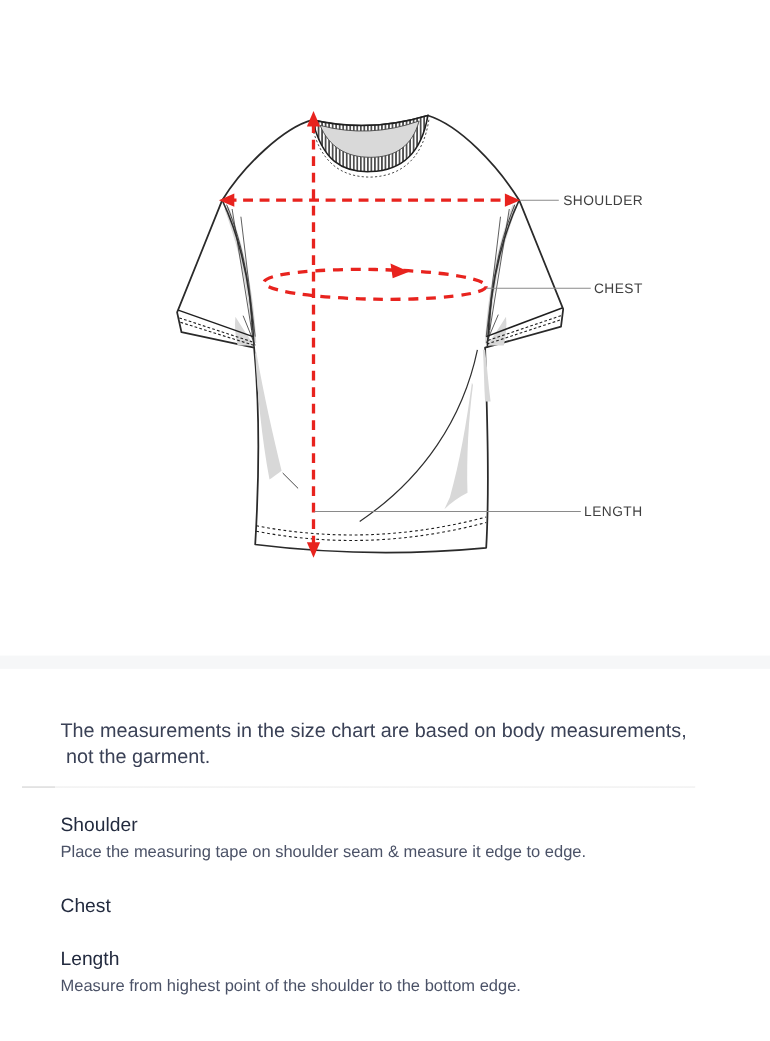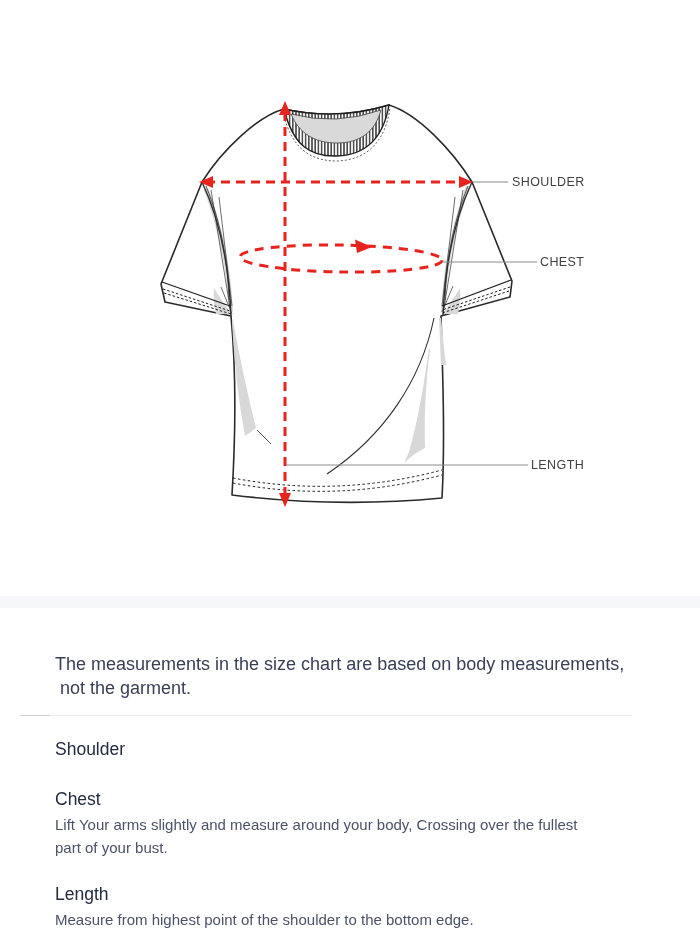--- a/index.html
+++ b/index.html
@@ -141,24 +141,23 @@
 
 <div class="band"></div>
 
 <p class="note">The measurements in the size chart are based on body measurements,
 &nbsp;not the garment.</p>
 
 <div class="divider"></div>
 
 <div class="section section-shoulder">
   <h2>Shoulder</h2>
+  <p>Place the measuring tape on shoulder seam &amp; measure it edge to edge.</p>
 </div>
 
 <div class="section section-chest">
   <h2>Chest</h2>
-  <p>Lift Your arms slightly and measure around your body, Crossing over the fullest
-part of your bust.</p>
 </div>
 
 <div class="section section-length">
   <h2>Length</h2>
   <p>Measure from highest point of the shoulder to the bottom edge.</p>
 </div>
 
 </body></html>

